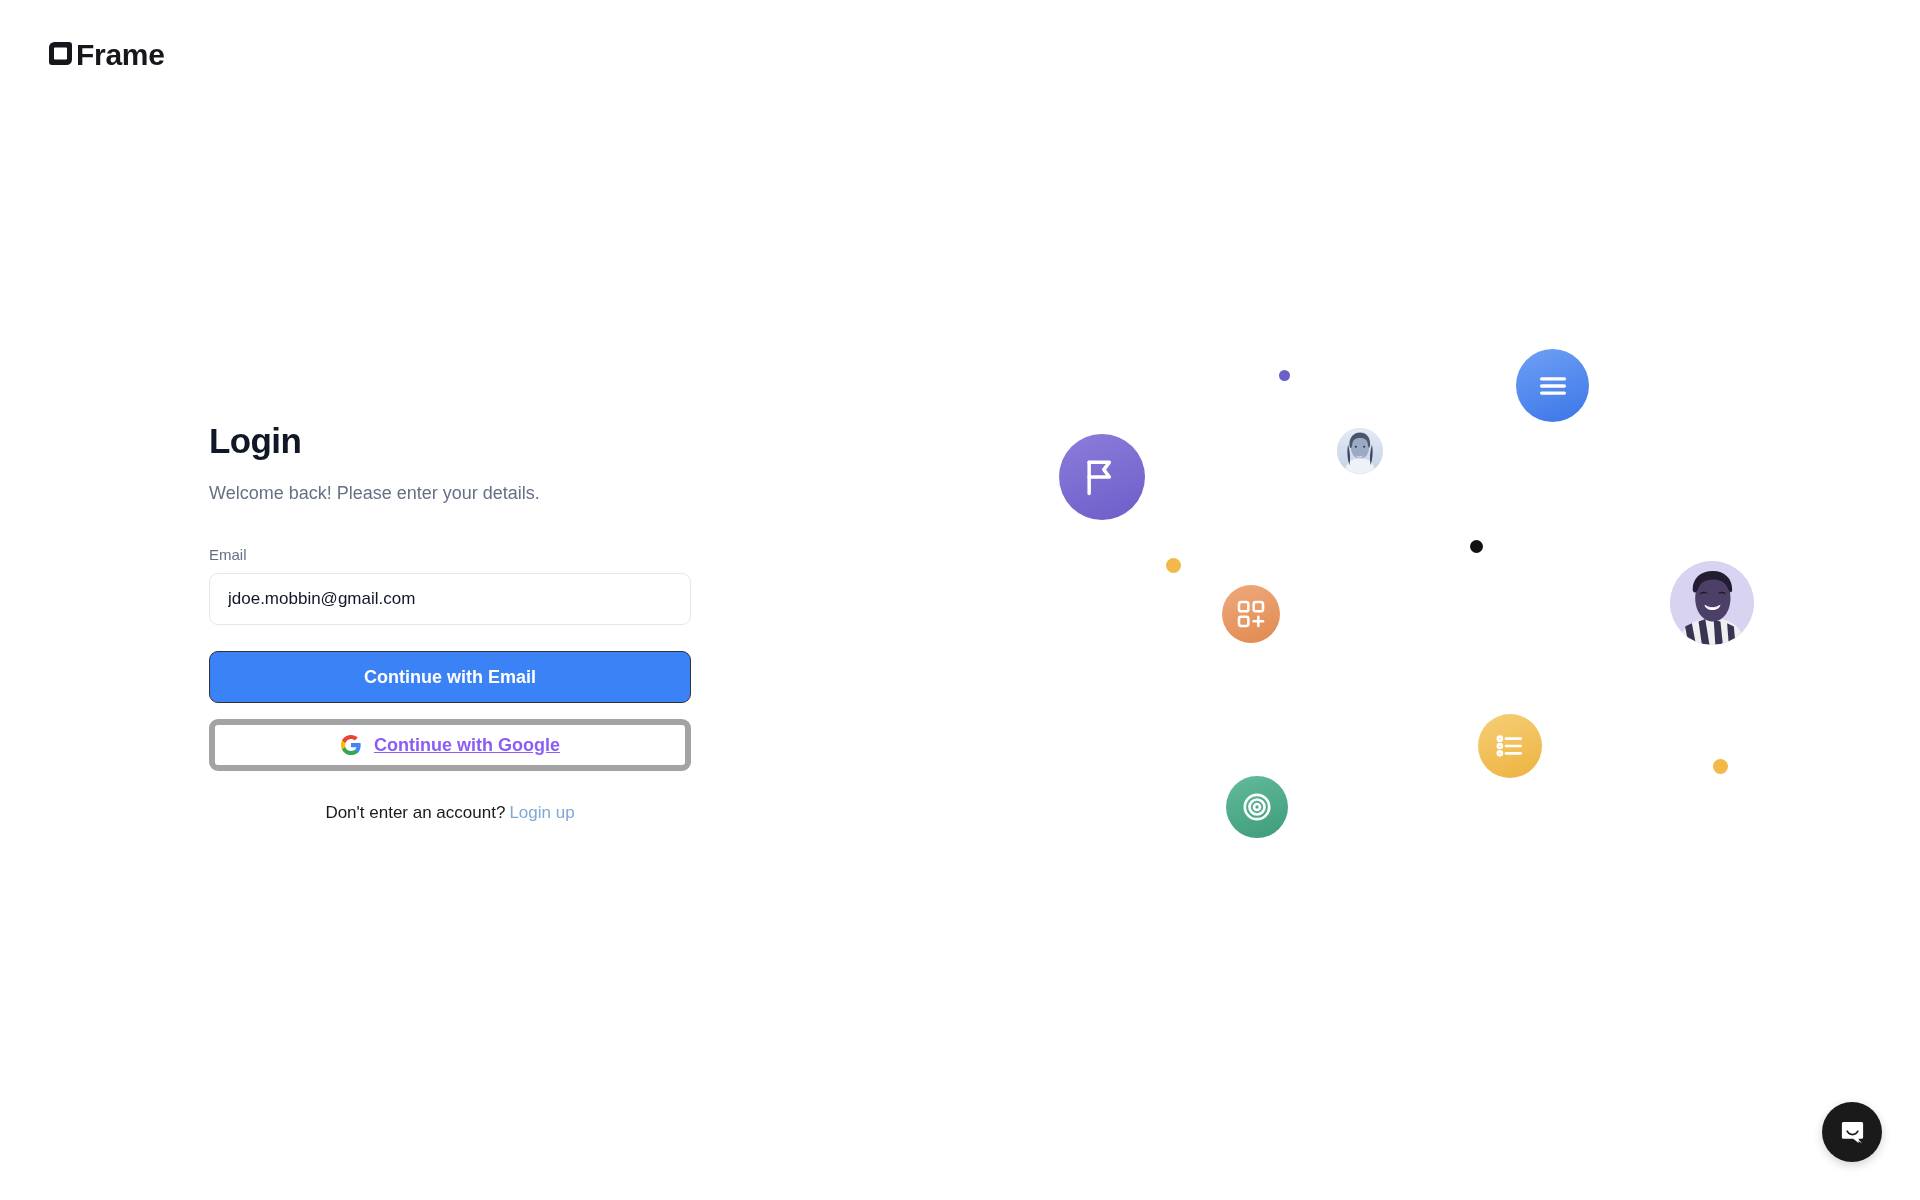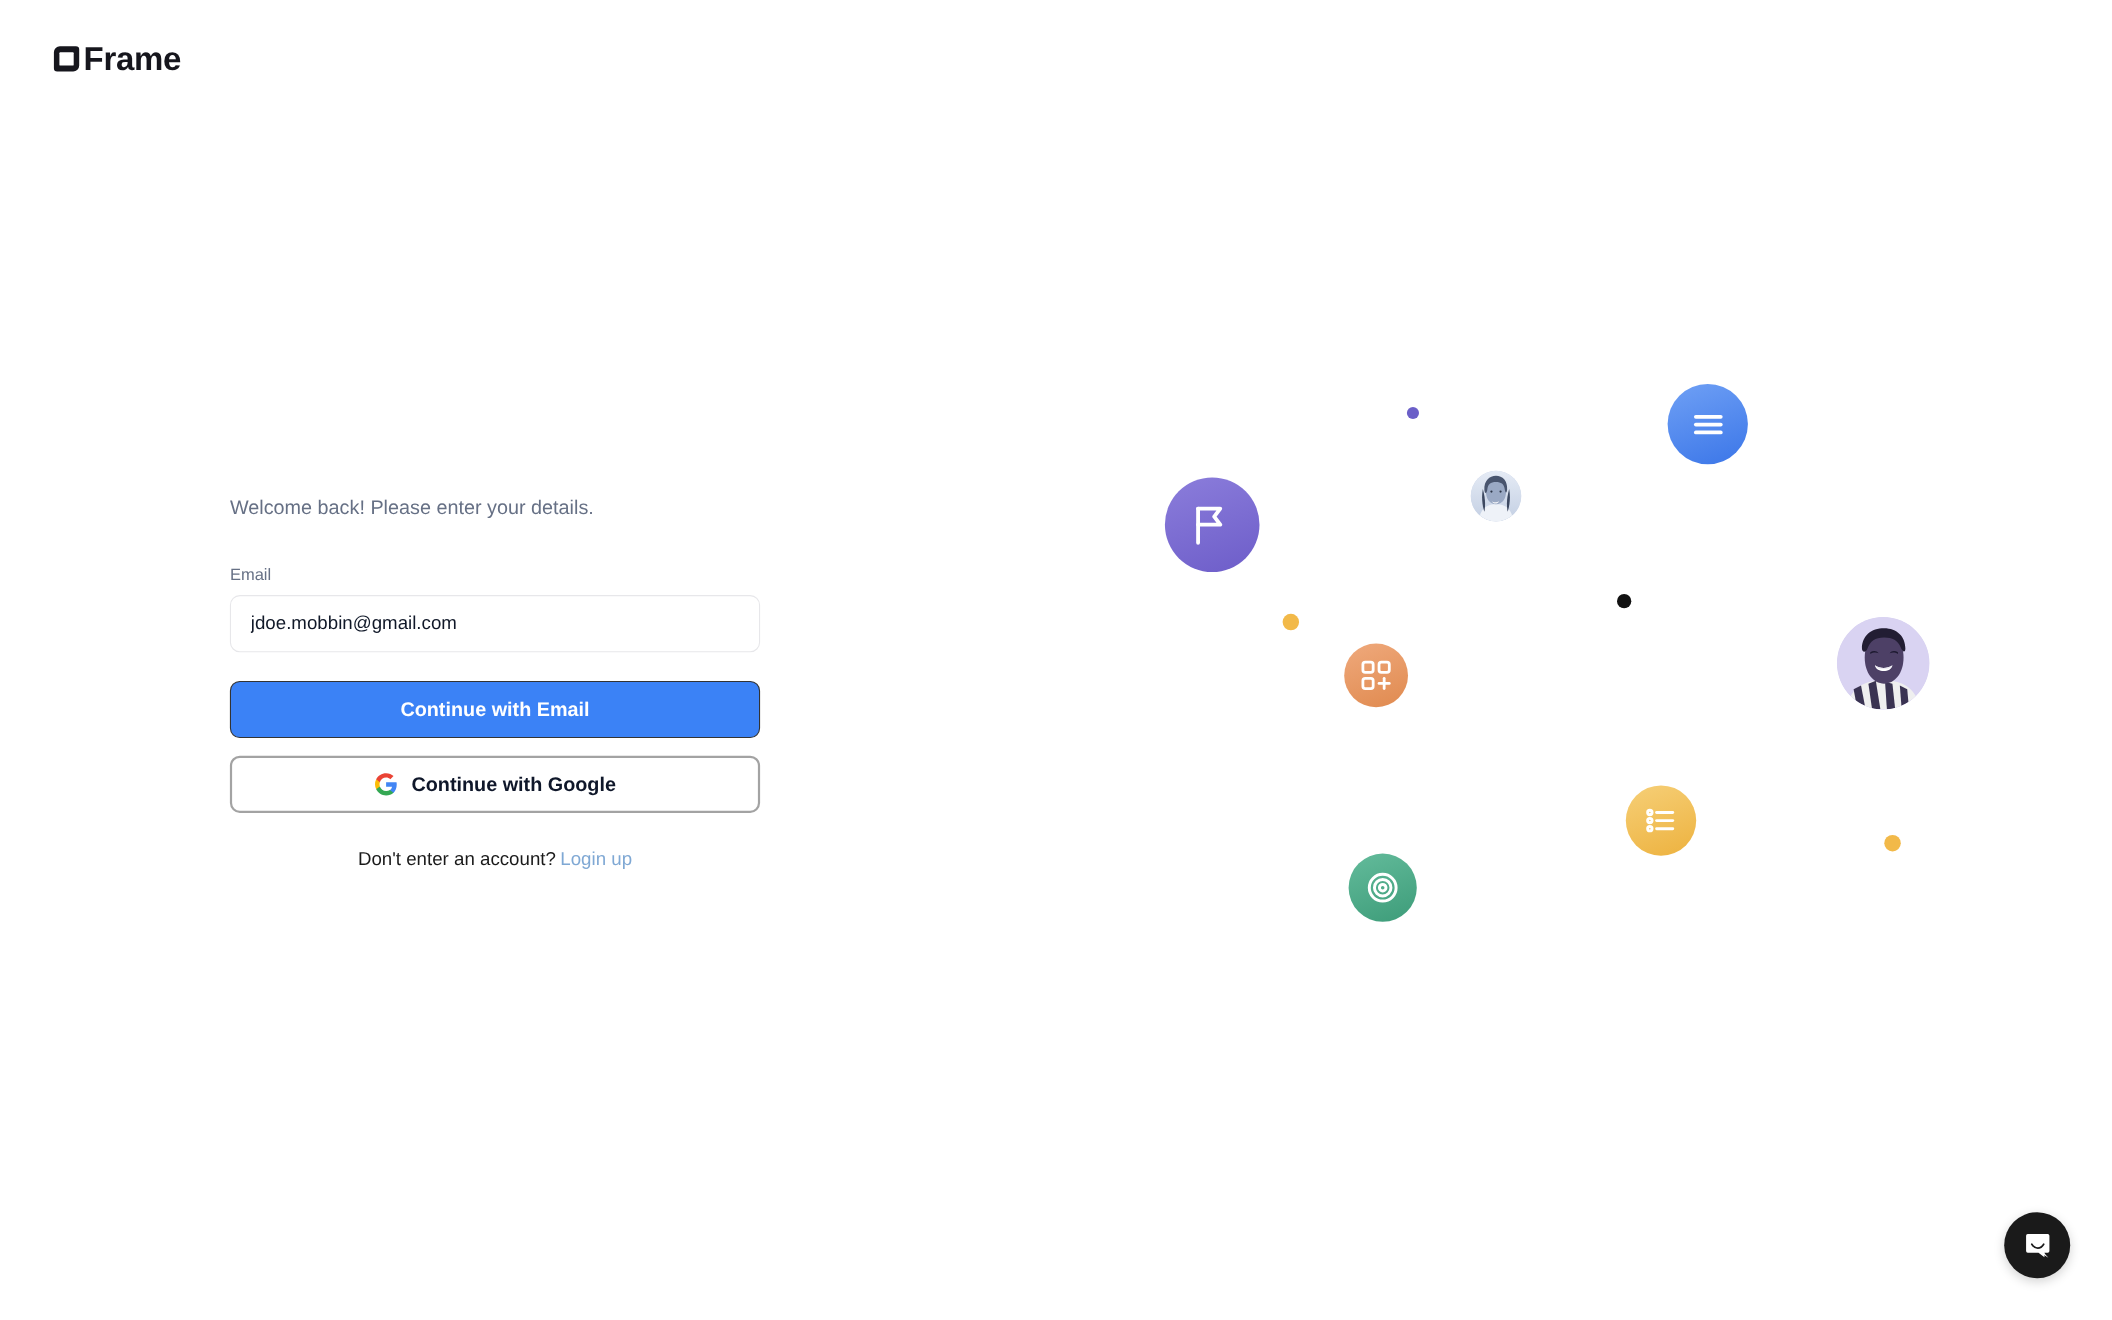--- a/index.html
+++ b/index.html
@@ -12,43 +12,44 @@
   .page { position:relative; width:1920px; height:1200px; background:#fff; }
 
   
   .brand { position:absolute; left:42px; top:38px; display:flex; align-items:center; }
   .brand-mark { width:34px; height:34px; position:relative; display:block; }
   .brand-name { font-size:30px; font-weight:700; color:#16161d; letter-spacing:-0.3px; line-height:1; }
 
   
   .auth { position:absolute; left:209px; top:420px; width:482px; }
   .auth-title { font-size:35px; font-weight:700; color:#101828; letter-spacing:-0.6px; line-height:1.2; }
-  .auth-sub { margin-top:28px; font-size:18px; color:#667085; line-height:1.45; }
+  .auth-sub { margin-top:18px; font-size:18px; color:#667085; line-height:1.45; }
 
   .field { margin-top:40px; }
   .field-label { display:block; font-size:15px; color:#667085; margin-bottom:10px; }
   .field-input {
     width:482px; height:52px; border:1px solid #e7e7ea; border-radius:9px;
     background:#fff; padding:15px 18px; font-size:17px; color:#101828;
     font-family:"Liberation Sans", sans-serif; outline:none;
   }
   .field-input::placeholder { color:#9aa1ae; }
 
   .btn {
     width:482px; height:52px; border-radius:9px; font-size:18px;
     font-family:"Liberation Sans", sans-serif; cursor:pointer;
     display:flex; align-items:center; justify-content:center; gap:12px;
   }
   .btn-primary {
     margin-top:26px; background:#333333; color:#ffffff; border:1px solid #333333;
     font-weight:600;
   }
   .btn-social {
-    margin-top:16px; background:#ffffff; color:#0f172a; border:2px solid #a3a3a3;
+    margin-top:16px; background:#ffffff; color:#8b5cf6; border:6px solid #a3a3a3;
     font-weight:700;
+    text-decoration:underline;
   }
   .g-icon { width:22px; height:22px; display:block; }
 
   .signup-row {
     margin-top:32px; width:482px; text-align:center;
     font-size:17px; color:#1a1a1a;
   }
   .signup-link { color:#7fa8d4; text-decoration:none; cursor:pointer; margin-left:4px; }
 
   
@@ -79,20 +80,21 @@
       <svg width="34" height="34" viewBox="0 0 34 34" xmlns="http://www.w3.org/2000/svg">
         <path d="M7 9.5 A5.5 5.5 0 0 1 12.5 4 H27 A3 3 0 0 1 30 7 V21.5 A5.5 5.5 0 0 1 24.5 27 H10 A3 3 0 0 1 7 24 Z" fill="#16161d"></path>
         <rect x="12" y="9.6" width="13" height="12" rx="0.8" fill="#ffffff"></rect>
       </svg>
     </span>
     <span class="brand-name">Frame</span>
   </div>
 
   <div class="auth">
 
+    <h1 class="auth-title">Login</h1>
     <p class="auth-sub">Welcome back! Please enter your details.</p>
 
     <div class="field">
       <label class="field-label">Email</label>
       <input class="field-input" type="text" value="jdoe.mobbin@gmail.com" style="">
     </div>
 
     <button class="btn btn-primary" style="background: #3b82f6; border-color: rgb(51, 51, 51); color: rgb(255, 255, 255);">
       <span>Continue with Email</span>
     </button>

